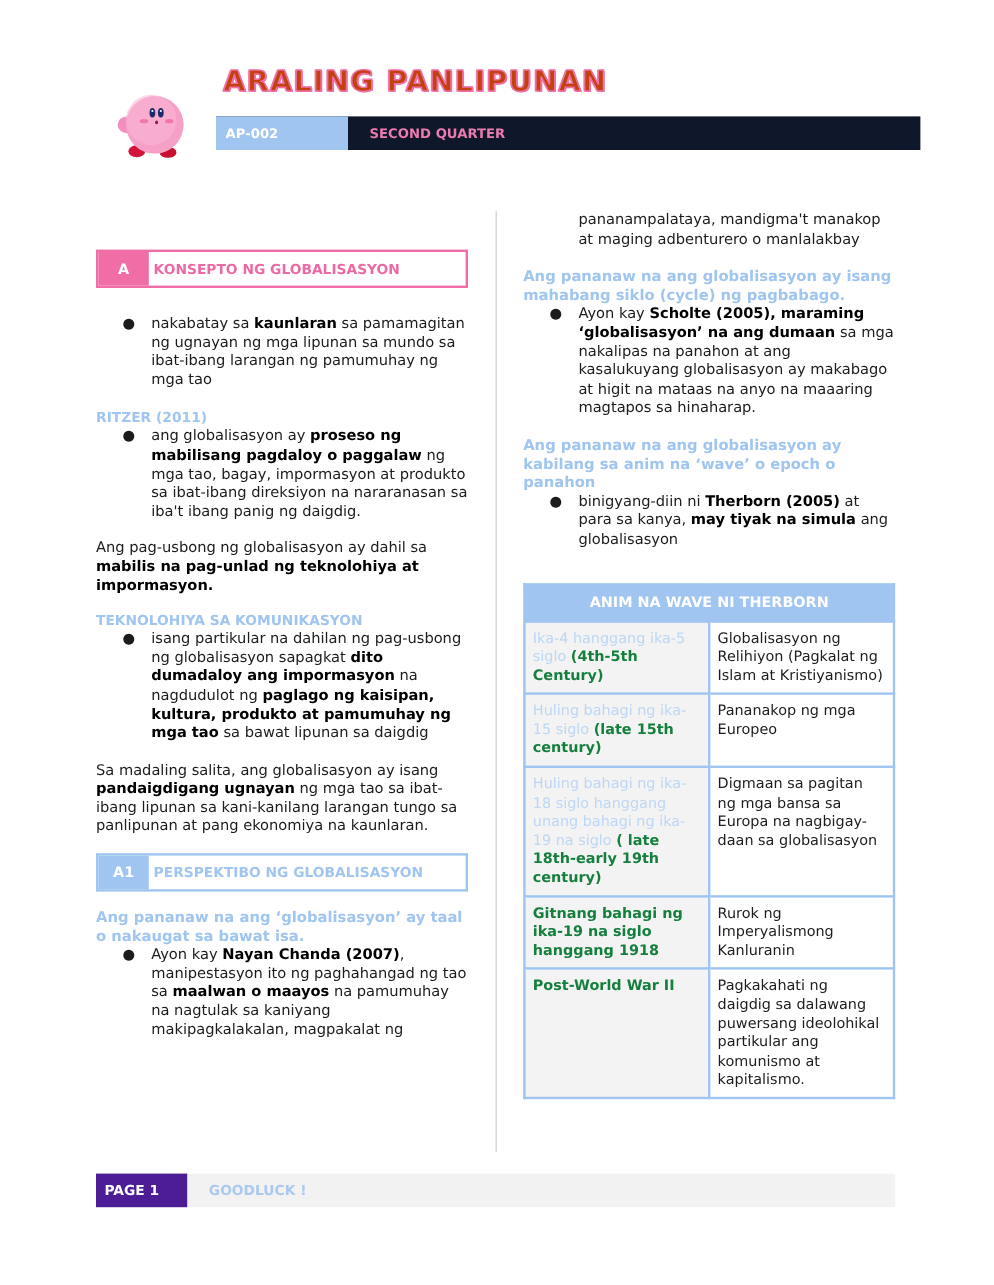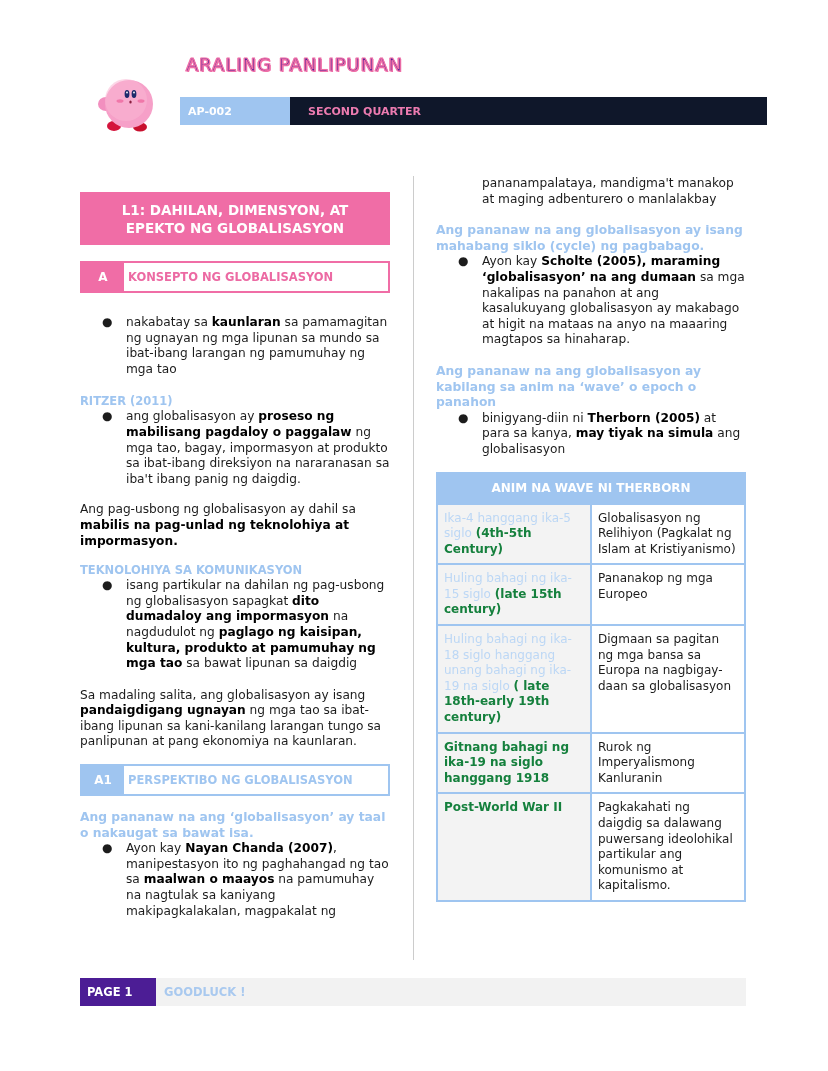--- a/index.html
+++ b/index.html
@@ -3,22 +3,22 @@
 <meta charset="utf-8">
 <style>
   * { box-sizing: border-box; margin: 0; padding: 0; }
   html, body { width: 828px; height: 1071px; background: #ffffff; overflow: hidden; }
   body { position: relative; font-family: "DejaVu Sans", sans-serif; color: #1a1a1a; }
 
   
   .mascot { position: absolute; left: 96px; top: 76px; width: 64px; height: 58px; }
   .title {
     position: absolute; left: 186px; top: 54px;
-    font-family: "DejaVu Sans", sans-serif; font-weight: normal;
-    font-size: 18px; letter-spacing: 1px; color: #4c1d95;
+    font-family: "DejaVu Sans", sans-serif; font-weight: bold;
+    font-size: 24px; letter-spacing: 1px; color: #c2410c;
     -webkit-text-stroke: 1.2px #ef6fa7;
     text-shadow: 0 0 1px #ef6fa7, 1px 1px 0 #ef6fa7, -1px 0 0 #f08ab7;
   }
   .header-bar { position: absolute; left: 180px; top: 97px; width: 587px; height: 28px; background: #0f172a; display: flex; }
   .header-code { width: 110px; height: 100%; background: #9fc5f0; color: #fff; font-weight: bold; font-size: 11px; display: flex; align-items: center; padding-left: 8px; }
   .header-quarter { display: flex; align-items: center; padding-left: 18px; color: #ec7bb0; font-weight: bold; font-size: 11px; }
 
   
   .col-left { position: absolute; left: 80px; top: 192px; width: 310px; }
   .col-right { position: absolute; left: 436px; top: 176px; width: 310px; }
@@ -41,31 +41,31 @@
 
   .txt { font-size: 12.2px; line-height: 15.6px; color: #1c1c1c; }
   .txt b { font-weight: bold; color: #000; }
   .bullet { display: flex; margin-left: 22px; }
   .bullet .dot { width: 24px; flex-shrink: 0; font-size: 12px; line-height: 15.6px; }
   .bullet .body { flex: 1; }
   .sub-head { color: #9fc5f0; font-weight: bold; font-size: 11.5px; line-height: 15px; }
   .sub-head.big { font-size: 12.3px; line-height: 15.6px; }
 
   
-  .wave-table { margin-top: 14px; width: 310px; border: 2px solid #9fc5f0; border-collapse: collapse; }
+  .wave-table { margin-top: 28px; width: 310px; border: 2px solid #9fc5f0; border-collapse: collapse; }
   .wave-table th { background: #9fc5f0; color: #fff; font-size: 12px; font-weight: bold; height: 31px; text-align: center; }
   .wave-table td { border: 2px solid #9fc5f0; vertical-align: top; padding: 6px 6px 6px 6px; font-size: 12px; line-height: 15.6px; }
   .wave-table td.era { width: 154px; background: #f3f3f3; color: #bcd7f5; }
   .wave-table td.era b { color: #15803d; }
   .wave-table td.desc { background: #fff; color: #1c1c1c; }
 
   
   .footer-bar { position: absolute; left: 80px; top: 978px; width: 666px; height: 28px; background: #f2f2f2; display: flex; }
   .footer-page { width: 76px; height: 100%; background: #4c1d95; color: #fff; font-weight: bold; font-size: 11.5px; display: flex; align-items: center; padding-left: 7px; }
-  .footer-msg { display: flex; align-items: center; padding-left: 8px; color: #a9c9ef; font-weight: bold; font-size: 11.5px; }
+  .footer-msg { display: flex; align-items: center; padding-left: 18px; color: #a9c9ef; font-weight: bold; font-size: 11.5px; }
 </style>
 </head>
 <body>
 
 <div class="mascot">
   <svg width="64" height="58" viewBox="0 0 64 58">
     <ellipse cx="10" cy="28" rx="8" ry="7" fill="#f28fbf"></ellipse>
     <ellipse cx="18" cy="50" rx="7" ry="5" fill="#d4143c"></ellipse>
     <ellipse cx="44" cy="51" rx="7" ry="4.5" fill="#c8102e"></ellipse>
     <circle cx="33" cy="28" r="24" fill="#f6a0c8"></circle>
@@ -81,21 +81,20 @@
 </div>
 <div class="title">ARALING PANLIPUNAN</div>
 <div class="header-bar">
   <div class="header-code">AP-002</div>
   <div class="header-quarter">SECOND QUARTER</div>
 </div>
 
 <div class="divider"></div>
 
 <div class="col-left">
-  <div class="lesson-box">L1: DAHILAN, DIMENSYON, AT EPEKTO NG GLOBALISASYON</div>
 
   <div class="section-box pink">
     <div class="tag">A</div>
     <div class="sec-label">KONSEPTO NG GLOBALISASYON</div>
   </div>
 
   <div class="bullet txt" style="margin-top:22px">
     <span class="dot">●</span>
     <span class="body"><span>nakabatay sa </span><b>kaunlaran</b><span> sa pamamagitan ng ugnayan ng mga lipunan sa mundo sa ibat-ibang larangan ng pamumuhay ng mga tao</span></span>
   </div>

